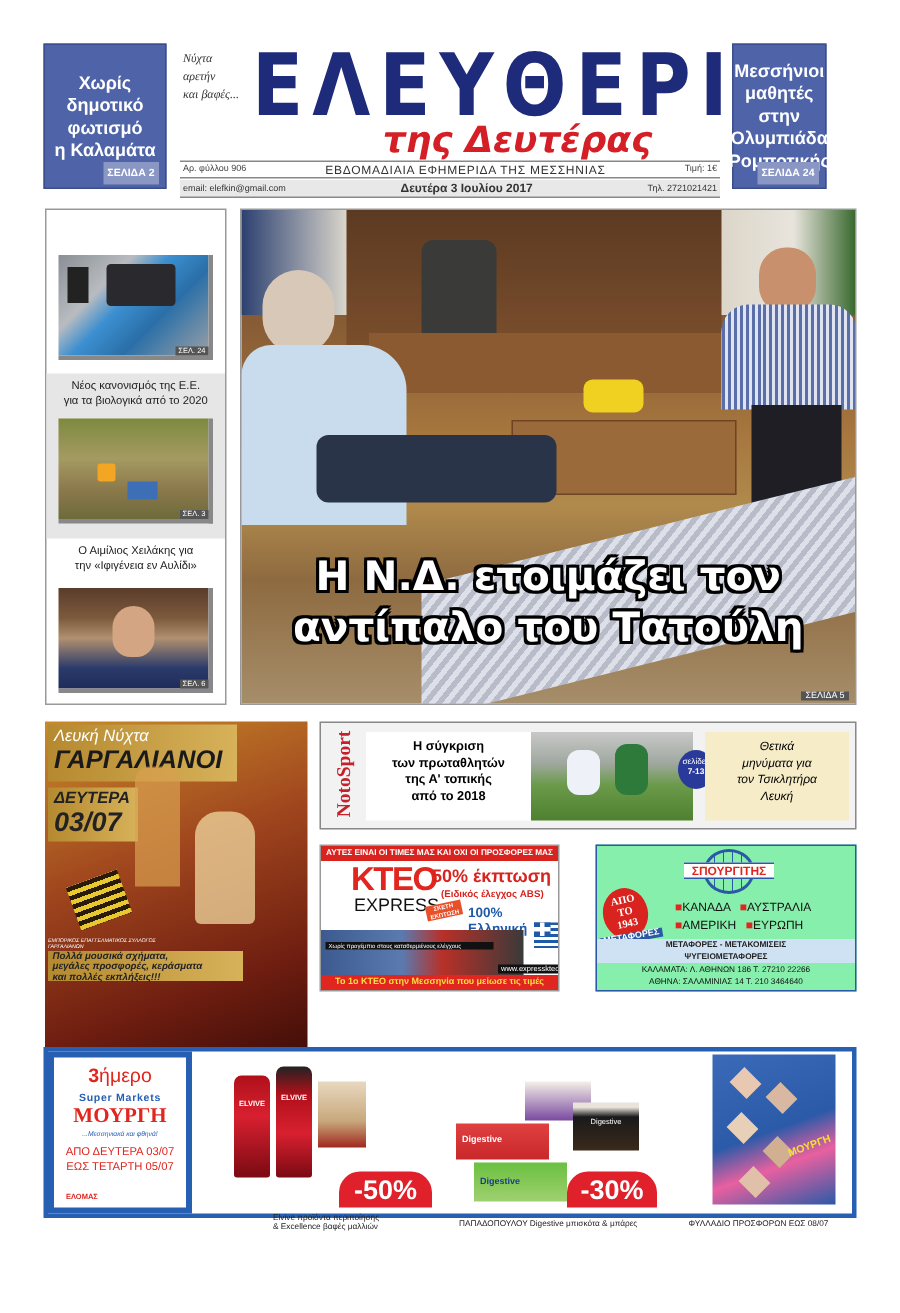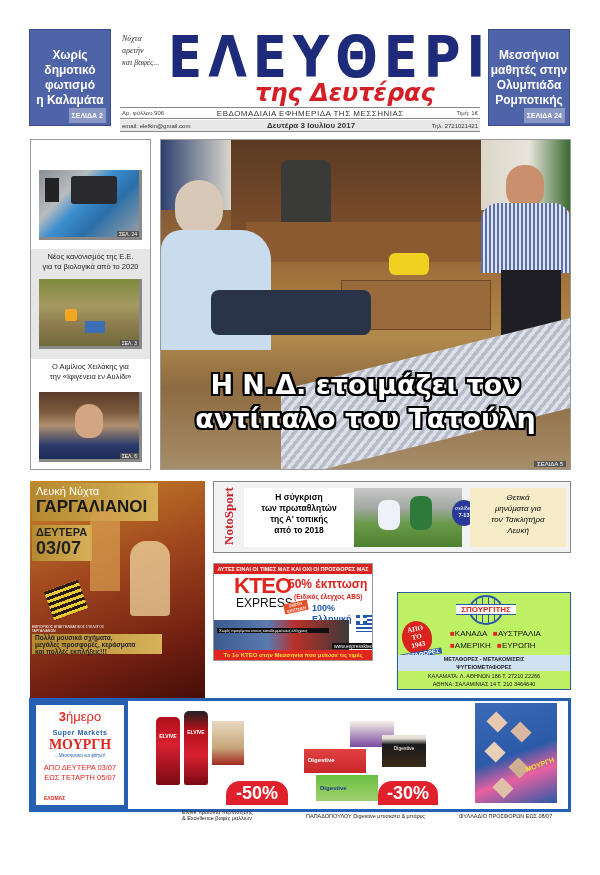--- a/index.html
+++ b/index.html
@@ -26,21 +26,21 @@
 
     
     .lead { border: 1px solid #999; overflow: hidden; }
     .headline { font-family: "DejaVu Sans", sans-serif; font-weight: bold; font-size: 27px; color: #fff; text-align: center; line-height: 34px; text-shadow: -2px -2px 0 #000, 2px -2px 0 #000, -2px 2px 0 #000, 2px 2px 0 #000, 0 2px 0 #000, 0 -2px 0 #000, 2px 0 0 #000, -2px 0 0 #000; }
 
     
     .ad-night { background: linear-gradient(160deg, #c98a2a 0%, #a0461e 40%, #6e1d10 75%, #3d0c08 100%); overflow: hidden; }
     .gold-box { background: linear-gradient(90deg, #b5892f, #d7b25a); color: #222; }
     .sport { border: 1px solid #888; background: #f2f2f2; }
     .kteo { background: #fff; border: 1px solid #999; overflow: hidden; }
-    .spour { border: 1px solid #2b59a6; background: #bef264; margin-top: 29px; }
+    .spour { border: 1px solid #2b59a6; background: #86efac; }
     .super { border: 3px solid #2760b3; background: #fff; }
   </style>
 </head>
 <body>
 
 <div class="abs teaser" style="left:29px; top:29px; width:82px; height:97px; position:absolute;">
   <span>Χωρίς</span>
   <span>δημοτικό</span>
   <span>φωτισμό</span>
   <span>η Καλαμάτα</span>
@@ -60,21 +60,21 @@
   <span>Αρ. φύλλου 906</span>
   <span class="center">ΕΒΔΟΜΑΔΙΑΙΑ ΕΦΗΜΕΡΙΔΑ ΤΗΣ ΜΕΣΣΗΝΙΑΣ</span>
   <span>Τιμή: 1€</span>
 </div>
 <div class="abs infobar2" style="left:120px; top:120px; width:360px; height:12px;">
   <span>email: elefkin@gmail.com</span>
   <span class="date">Δευτέρα 3 Ιουλίου 2017</span>
   <span>Τηλ. 2721021421</span>
 </div>
 
-<div class="abs teaser" style="left:488px; top:29px; width:82px; height:97px; position:absolute;">
+<div class="abs teaser" style="left:488px; top:29px; width:63px; height:97px; position:absolute;">
   <span>Μεσσήνιοι</span>
   <span>μαθητές στην</span>
   <span>Ολυμπιάδα</span>
   <span>Ρομποτικής</span>
   <span class="page-tag">ΣΕΛΙΔΑ 24</span>
 </div>
 
 <div class="abs sidebar" style="left:30px; top:139px; width:121px; height:331px;">
   <div class="side-item" style="top:4px; height:105px;">
     <div class="side-img" style="top:26px; height:70px; background:linear-gradient(135deg,#8a8f95 0%,#b8bcc0 30%,#3c8fd0 45%,#2a6fa8 65%,#9aa0a5 100%);">
@@ -130,21 +130,21 @@
 
   <div style="position:absolute; left:120px; top:250px; width:300px; height:90px; background:repeating-linear-gradient(135deg,#b8bcc8 0 4px,#dde0e8 4px 8px); transform:skewY(-14deg); transform-origin:left top;"></div>
 
   <div class="headline" style="position:absolute; left:0; top:228px; width:100%;">
     <div>Η Ν.Δ. ετοιμάζει τον</div>
     <div>αντίπαλο του Τατούλη</div>
   </div>
   <span style="position:absolute; right:4px; bottom:2px; font-size:6px; color:#fff; background:#555; padding:0 3px;">ΣΕΛΙΔΑ 5</span>
 </div>
 
-<div class="abs ad-night" style="left:30px; top:481px; width:175px; height:228px;">
+<div class="abs ad-night" style="left:30px; top:481px; width:175px; height:228px;font-style:italic;">
   <div class="gold-box" style="position:absolute; left:2px; top:2px; width:126px; height:38px; padding:2px 4px;">
     <div style="font-size:11px; color:#fff; line-height:12px;">Λευκή Νύχτα</div>
     <div style="font-size:17px; font-weight:bold; color:#1a1a1a; line-height:20px;">ΓΑΡΓΑΛΙΑΝΟΙ</div>
   </div>
   <div class="gold-box" style="position:absolute; left:2px; top:44px; width:60px; height:36px; padding:1px 4px;">
     <div style="font-size:11px; font-weight:bold; line-height:12px;">ΔΕΥΤΕΡΑ</div>
     <div style="font-size:18px; font-weight:bold; line-height:20px;">03/07</div>
   </div>
   <div style="position:absolute; left:60px; top:30px; width:30px; height:80px; background:#d8a050; border-radius:10px 10px 0 0; opacity:0.7;"></div>
   <div style="position:absolute; left:100px; top:60px; width:40px; height:75px; background:#f0d8a0; border-radius:16px 16px 4px 4px; opacity:0.75;"></div>

